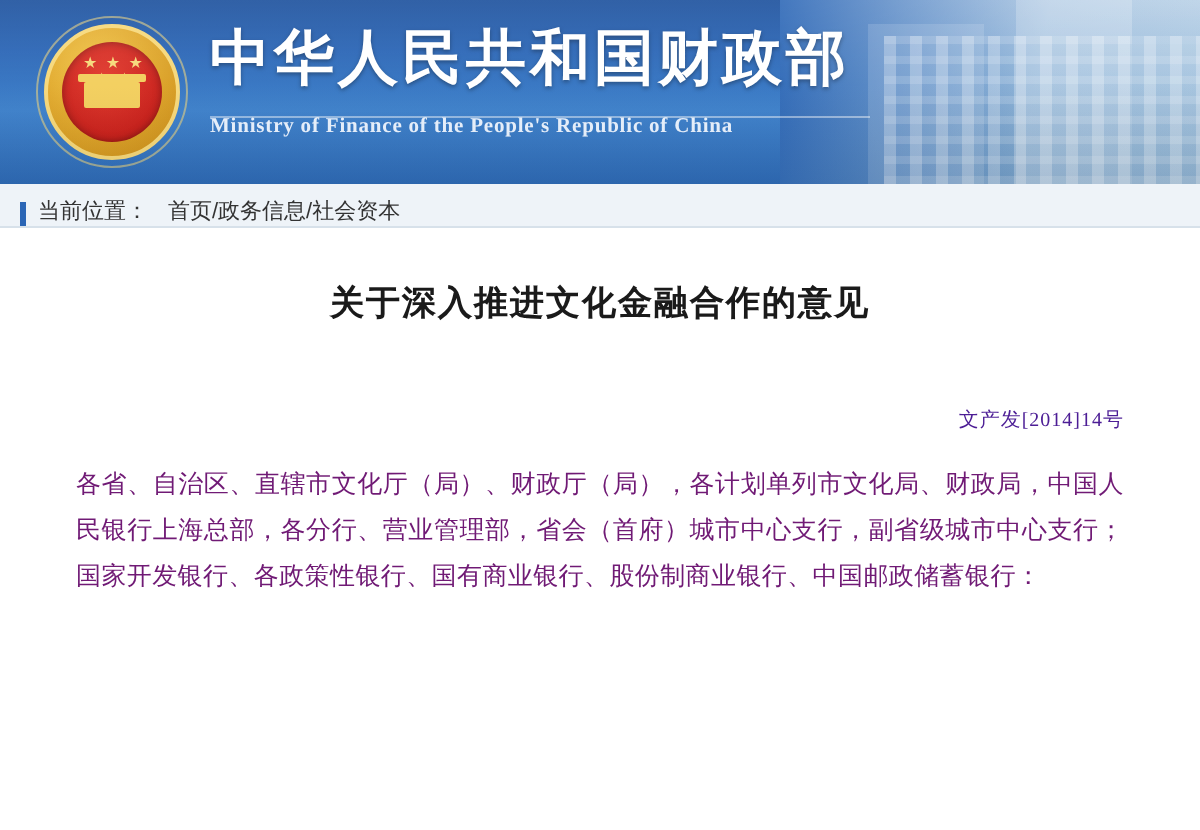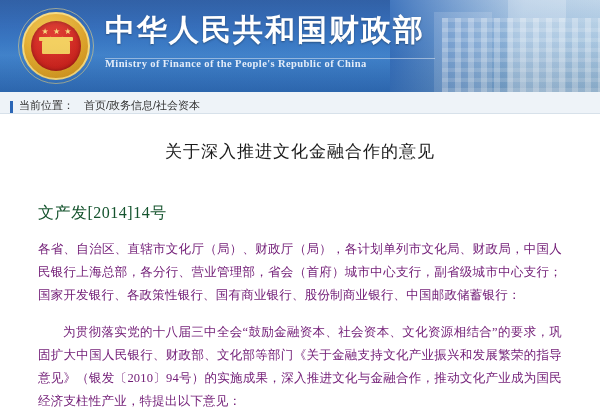--- a/index.html
+++ b/index.html
@@ -196,30 +196,30 @@
   .content {
     position: relative;
     padding: 0 38px;
     box-sizing: border-box;
     width: 600px;
   }
   .doc-title {
     margin-top: 26px;
     text-align: center;
     font-size: 17px;
-    font-weight: normal;
+    font-weight: bold;
     color: #1a1a1a;
     letter-spacing: 1px;
     font-family: "Liberation Serif", "DejaVu Serif", serif;
   }
   .doc-number {
     margin-top: 40px;
-    text-align: left;
-    font-size: 16px;
-    color: #14532d;
+    text-align: right;
+    font-size: 10px;
+    color: #4c1d95;
     letter-spacing: .5px;
     font-family: "Liberation Serif", "DejaVu Serif", serif;
   }
   .para {
     margin-top: 14px;
     font-size: 12.5px;
     line-height: 23px;
     color: #701a75;
     text-align: justify;
     letter-spacing: .2px;
@@ -256,16 +256,15 @@
   <div class="crumb-bar">
     <div class="crumb-marker"></div>
     <div class="crumb-label">当前位置：</div>
     <div class="crumb-path">首页/政务信息/社会资本</div>
   </div>
 
   <div class="content">
     <div class="doc-title">关于深入推进文化金融合作的意见</div>
     <div class="doc-number">文产发[2014]14号</div>
     <div class="para">各省、自治区、直辖市文化厅（局）、财政厅（局），各计划单列市文化局、财政局，中国人民银行上海总部，各分行、营业管理部，省会（首府）城市中心支行，副省级城市中心支行；国家开发银行、各政策性银行、国有商业银行、股份制商业银行、中国邮政储蓄银行：</div>
-    <div class="para indent">为贯彻落实党的十八届三中全会“鼓励金融资本、社会资本、文化资源相结合”的要求，巩固扩大中国人民银行、财政部、文化部等部门《关于金融支持文化产业振兴和发展繁荣的指导意见》（银发〔2010〕94号）的实施成果，深入推进文化与金融合作，推动文化产业成为国民经济支柱性产业，特提出以下意见：</div>
   </div>
 
 </div>
 
 </body></html>

